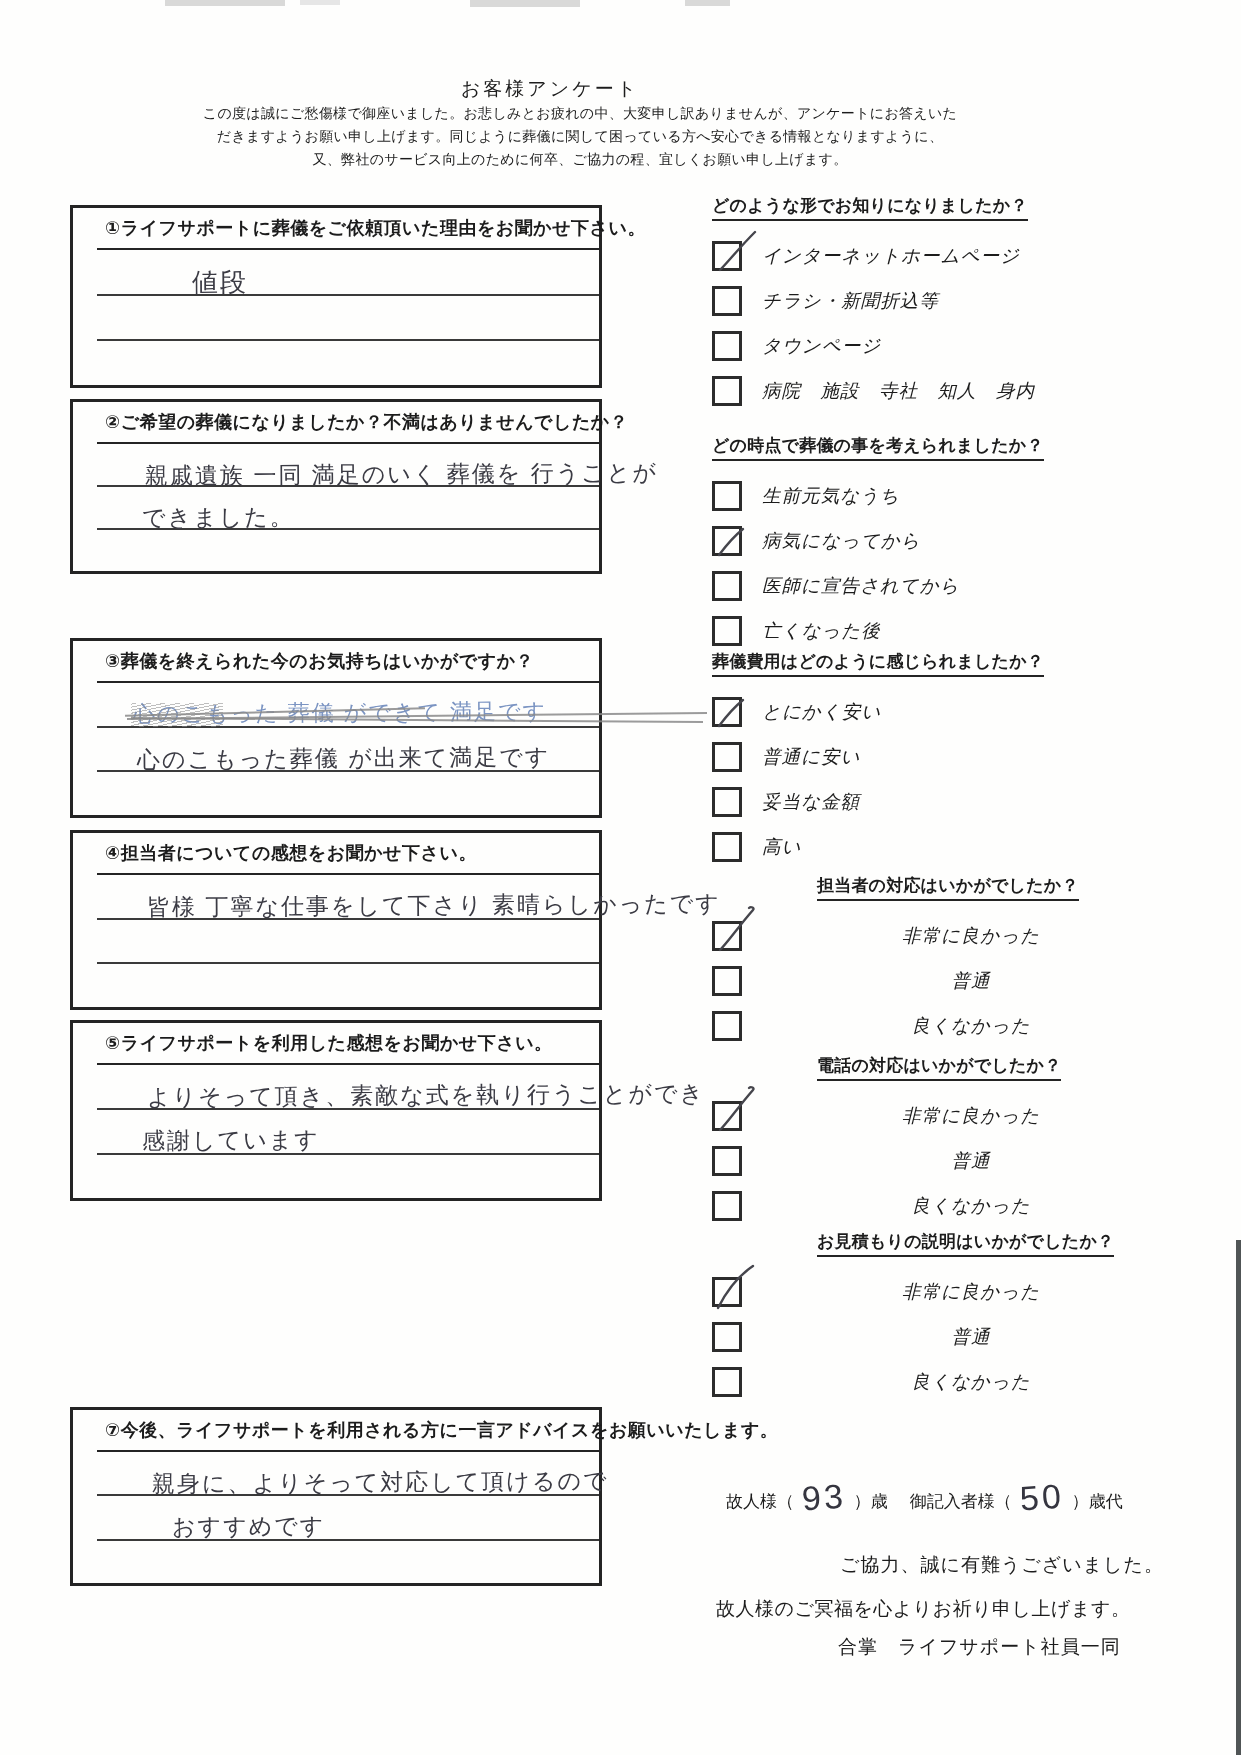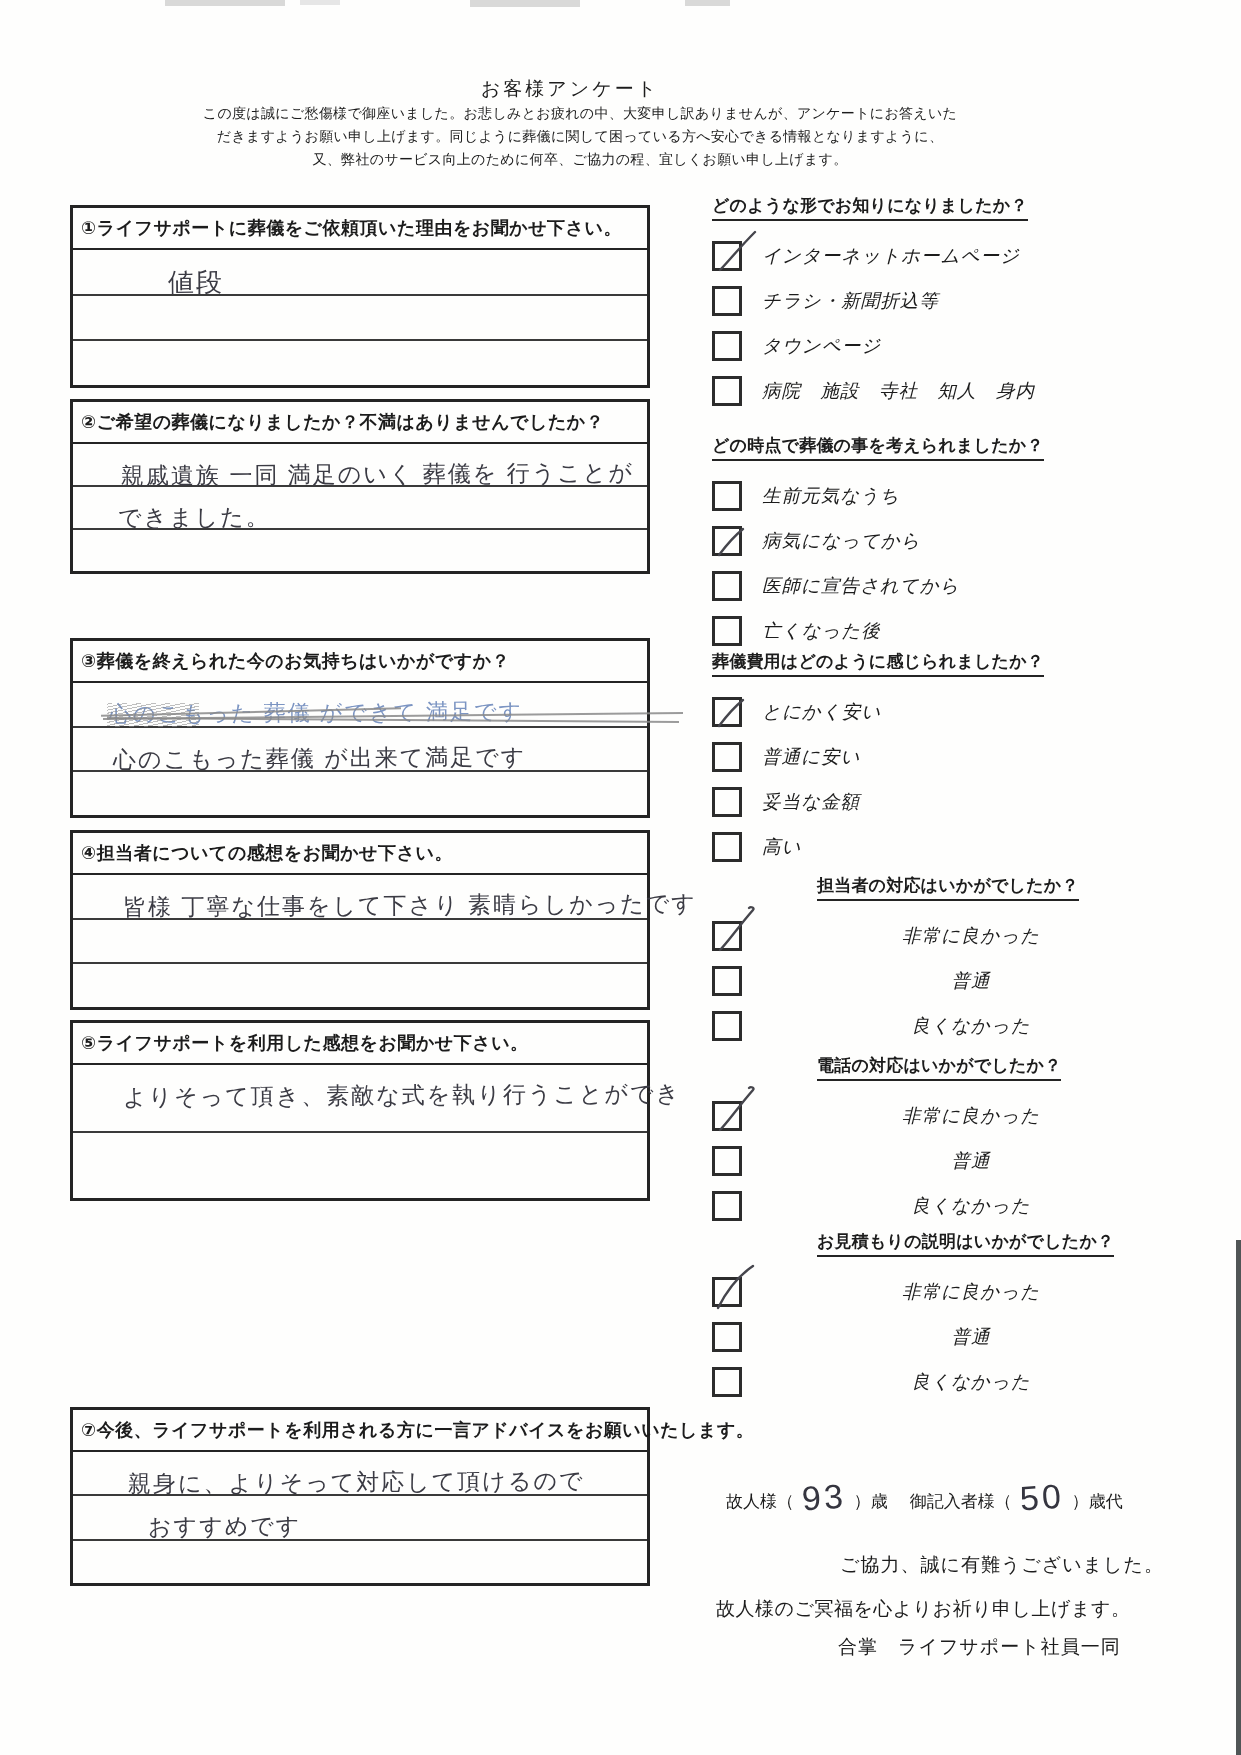--- a/index.html
+++ b/index.html
@@ -11,33 +11,34 @@
   .page {
     position: relative;
     width: 1241px; height: 1755px;
     background: #fefefd;
     color: #1c1c1c;
     overflow: hidden;
   }
   
   .doc-title {
     position: absolute; top: 76px; left: 0; width: 1100px;
-    text-align: center; font-size: 19px; letter-spacing: 3px; margin-left: 20px;
+    text-align: center; font-size: 19px; letter-spacing: 3px;
   }
   .intro {
     position: absolute; top: 102px; left: 40px; width: 1080px;
     text-align: center; font-size: 14px; line-height: 1.65;
     letter-spacing: 0.3px;
   }
   
   .qbox {
-    position: absolute; left: 70px; width: 580px;
+    position: absolute; left: 70px; width: 532px;
     border: 3px solid #242424;
     display: flex; flex-direction: column;
     background: transparent;
+    padding-left: 24px;
   }
   .qheader {
     height: 42px; flex: 0 0 42px;
     border-bottom: 2px solid #242424;
     font-weight: bold; font-size: 18px; letter-spacing: 0.5px;
     display: flex; align-items: center; padding: 0 6px 0 8px;
     white-space: nowrap;
   }
   .qrow { flex: 1 1 auto; border-bottom: 2px solid #3a3a3a; position: relative; margin-top: 8px; }
   .qrow:last-child { border-bottom: none; }
@@ -168,20 +169,23 @@
         <span class="hw"></span>
       </div>
   </div>
 
   <div class="qbox" style="top:1020px;height:181px">
     <div class="qheader">⑤ライフサポートを利用した感想をお聞かせ下さい。</div>
     <div class="qrow">
         <span class="hw" style="left:50px">よりそって頂き、素敵な式を執り行うことができ</span>
       </div>
     <div class="qrow">
+        <span class="hw" style="left:45px">感謝しています</span>
+      </div>
+    <div class="qrow">
         <span class="hw"></span>
       </div>
   </div>
 
 
   <div class="qbox" style="top:1407px;height:179px">
     <div class="qheader">⑦今後、ライフサポートを利用される方に一言アドバイスをお願いいたします。</div>
     <div class="qrow">
         <span class="hw" style="left:55px">親身に、よりそって対応して頂けるので</span>
       </div>

